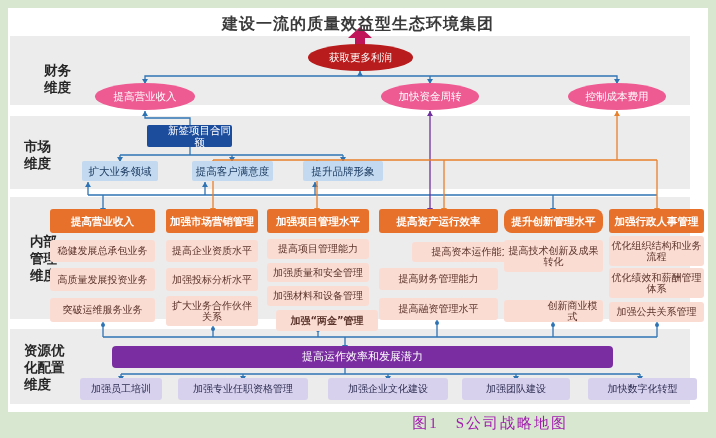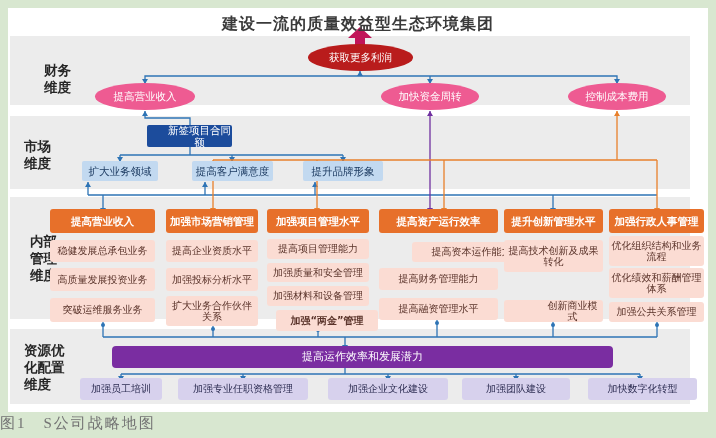--- a/index.html
+++ b/index.html
@@ -28,22 +28,22 @@
   .ellipse{border-radius:50%;color:#fff;font-size:10.5px;}
   .e-main{background:#b91c1c;}
   .e-sub{background:#ee5b92;}
   .bluebox{background:#1c4c9c;color:#fff;font-size:10.5px;border-radius:2px;padding-left:20px;}
   .lightblue{background:#c2d9f0;color:#17365d;font-size:10.5px;border-radius:2px;}
   .colhead{background:#e7702a;color:#fff;font-size:10.5px;font-weight:bold;border-radius:3px;}
   .pinkitem{background:#fbdcd3;color:#5a332a;font-size:10px;border-radius:3px;padding:1px 2px;}
   .purplebox{background:#7a2da1;color:#fff;font-size:11px;border-radius:4px;}
   .lavbox{background:#d7d1ed;color:#2d2d52;font-size:10px;border-radius:3px;}
   #caption{
-    position:absolute;left:0;top:414px;width:568px;text-align:left;z-index:3;
-    font-family:"Liberation Serif","DejaVu Serif",serif;font-size:15px;color:#737373;letter-spacing:2px;
+    position:absolute;left:0;top:414px;width:568px;text-align:right;z-index:3;
+    font-family:"Liberation Serif","DejaVu Serif",serif;font-size:15px;color:#a21caf;letter-spacing:2px;
   }
 </style>
 </head>
 <body>
 
 <div id="card"></div>
 
 <div class="band" id="band-finance"></div>
 <div class="band" id="band-market"></div>
 <div class="band" id="band-internal"></div>
@@ -146,21 +146,21 @@
 <div class="node pinkitem" style="left:267px;top:239px;width:102px;height:20px;">提高项目管理能力</div>
 <div class="node pinkitem" style="left:267px;top:263px;width:102px;height:19px;">加强质量和安全管理</div>
 <div class="node pinkitem" style="left:267px;top:286px;width:102px;height:20px;">加强材料和设备管理</div>
 <div class="node pinkitem" style="left:276px;top:310px;width:102px;height:21px;font-weight:bold;">加强“两金”管理</div>
 
 <div class="node colhead" style="left:379px;top:209px;width:119px;height:24px;">提高资产运行效率</div>
 <div class="node pinkitem" style="left:379px;top:242px;width:119px;height:20px;margin-left:33px;">提高资本运作能力</div>
 <div class="node pinkitem" style="left:379px;top:268px;width:119px;height:22px;">提高财务管理能力</div>
 <div class="node pinkitem" style="left:379px;top:298px;width:119px;height:22px;">提高融资管理水平</div>
 
-<div class="node colhead" style="left:504px;top:209px;width:99px;height:24px;">提升创新管理水平</div>
+<div class="node colhead" style="left:504px;top:209px;width:99px;height:24px;border-radius:8px;">提升创新管理水平</div>
 <div class="node pinkitem" style="left:504px;top:240px;width:99px;height:32px;">提高技术创新及成果转化</div>
 <div class="node pinkitem" style="left:504px;top:300px;width:99px;height:22px;padding-left:40px;">创新商业模式</div>
 
 <div class="node colhead" style="left:609px;top:209px;width:95px;height:24px;">加强行政人事管理</div>
 <div class="node pinkitem" style="left:609px;top:236px;width:95px;height:30px;">优化组织结构和业务流程</div>
 <div class="node pinkitem" style="left:609px;top:268px;width:95px;height:30px;">优化绩效和薪酬管理体系</div>
 <div class="node pinkitem" style="left:609px;top:302px;width:95px;height:20px;">加强公共关系管理</div>
 
 <div class="node purplebox" style="left:112px;top:346px;width:501px;height:22px;">提高运作效率和发展潜力</div>
 <div class="node lavbox" style="left:80px;top:378px;width:82px;height:22px;">加强员工培训</div>

